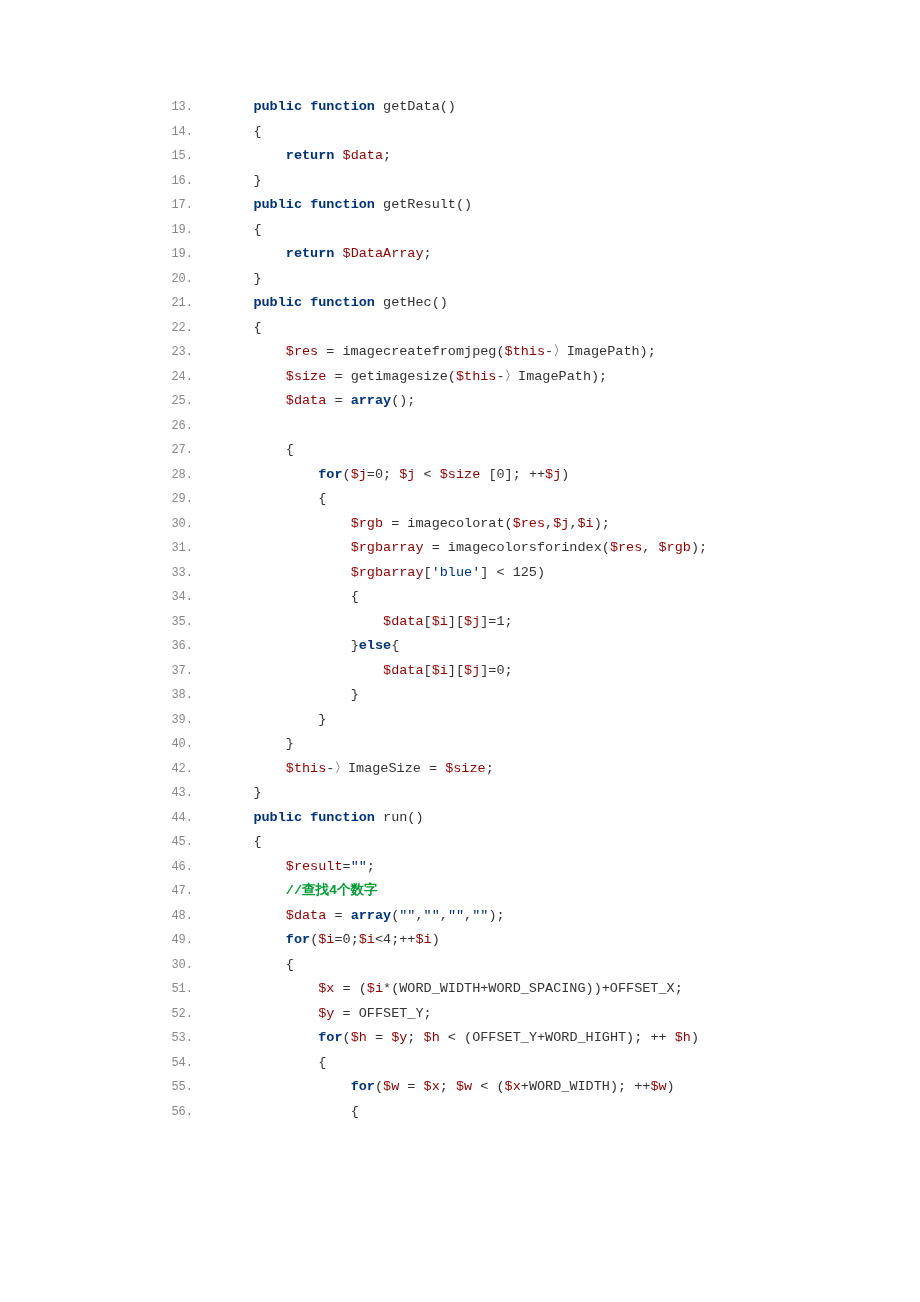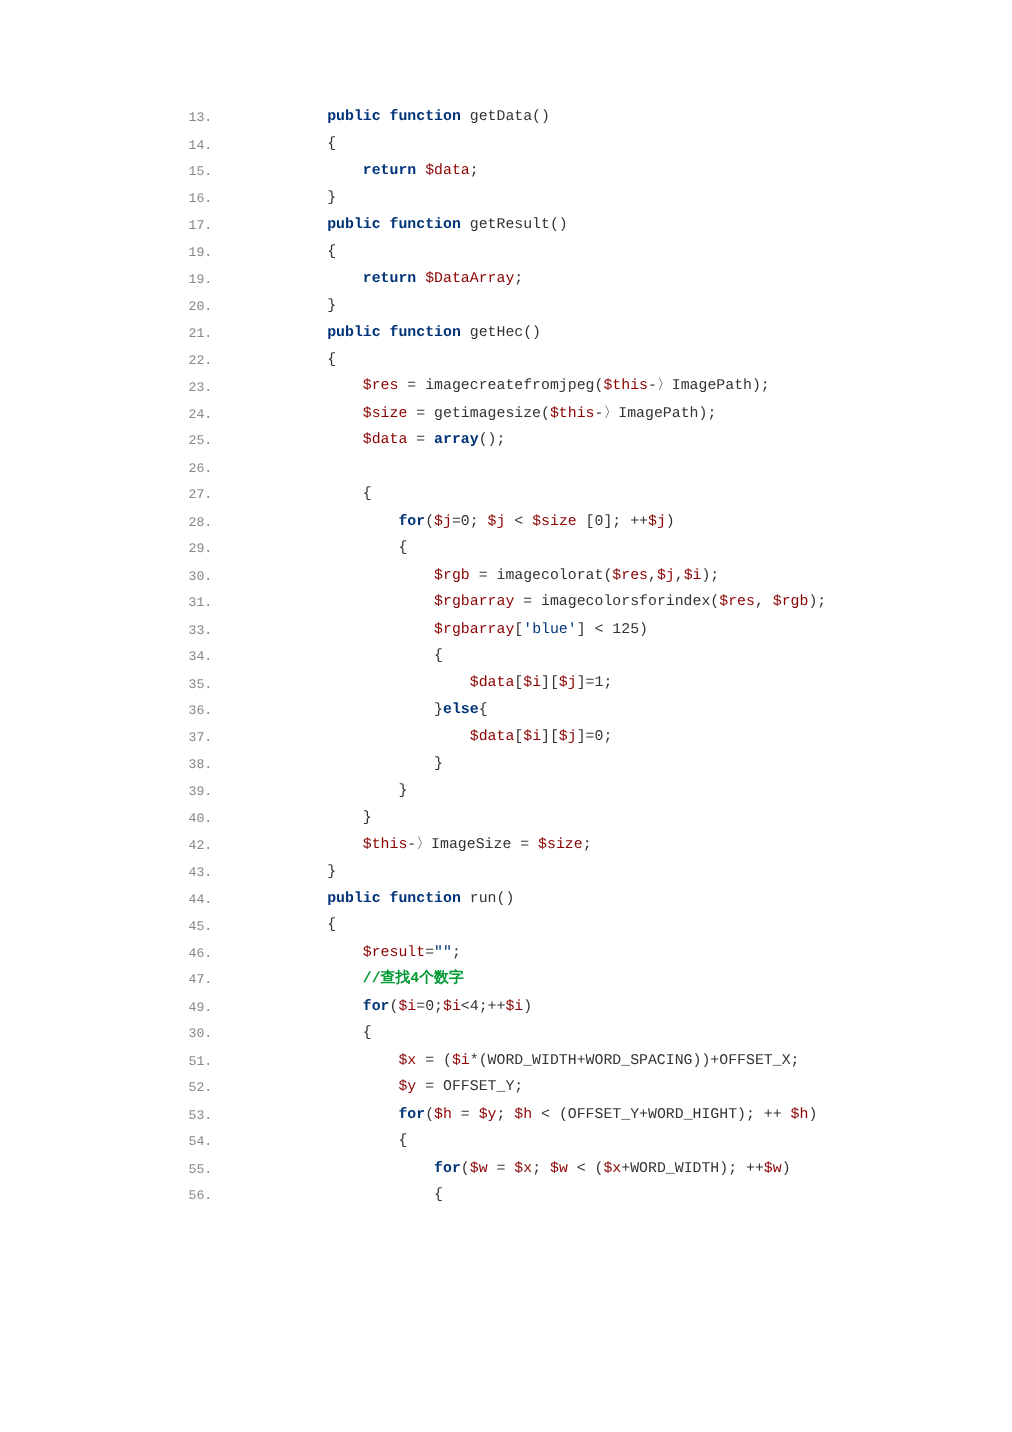--- a/index.html
+++ b/index.html
@@ -11,21 +11,20 @@
     width: 920px;
   }
   .code-container {
     padding: 95px 0 0 165px;
     line-height: 24.5px;
   }
   .line {
     display: flex;
     align-items: flex-start;
     white-space: pre;
-    gap: 44px;
   }
   .line-no {
     display: inline-block;
     width: 28px;
     text-align: right;
     color: #888;
     font-size: 12px;
     margin-right: 28px;
     font-family: Consolas, Monaco, 'Courier New', monospace;
   }
@@ -67,20 +66,21 @@
     <div class="line"><span class="line-no">37.</span><span class="code"><span>                    </span><span class="var">$data</span><span>[</span><span class="var">$i</span><span>][</span><span class="var">$j</span><span>]=0;</span></span></div>
     <div class="line"><span class="line-no">38.</span><span class="code"><span>                </span><span>}</span></span></div>
     <div class="line"><span class="line-no">39.</span><span class="code"><span>            </span><span>}</span></span></div>
     <div class="line"><span class="line-no">40.</span><span class="code"><span>        </span><span>}</span></span></div>
     <div class="line"><span class="line-no">42.</span><span class="code"><span>        </span><span class="var">$this</span><span>-〉ImageSize = </span><span class="var">$size</span><span>;</span></span></div>
     <div class="line"><span class="line-no">43.</span><span class="code"><span>    </span><span>}</span></span></div>
     <div class="line"><span class="line-no">44.</span><span class="code"><span>    </span><span class="kw">public</span><span> </span><span class="kw">function</span><span> run()</span></span></div>
     <div class="line"><span class="line-no">45.</span><span class="code"><span>    </span><span>{</span></span></div>
     <div class="line"><span class="line-no">46.</span><span class="code"><span>        </span><span class="var">$result</span><span>=</span><span class="str">""</span><span>;</span></span></div>
     <div class="line"><span class="line-no">47.</span><span class="code"><span>        </span><span class="comment">//查找4个数字</span></span></div>
+    <div class="line"><span class="line-no">48.</span><span class="code"><span>        </span><span class="var">$data</span><span> = </span><span class="kw">array</span><span>(</span><span class="str">""</span><span>,</span><span class="str">""</span><span>,</span><span class="str">""</span><span>,</span><span class="str">""</span><span>);</span></span></div>
     <div class="line"><span class="line-no">49.</span><span class="code"><span>        </span><span class="kw">for</span><span>(</span><span class="var">$i</span><span>=0;</span><span class="var">$i</span><span>&lt;4;++</span><span class="var">$i</span><span>)</span></span></div>
     <div class="line"><span class="line-no">30.</span><span class="code"><span>        </span><span>{</span></span></div>
     <div class="line"><span class="line-no">51.</span><span class="code"><span>            </span><span class="var">$x</span><span> = (</span><span class="var">$i</span><span>*(WORD_WIDTH+WORD_SPACING))+OFFSET_X;</span></span></div>
     <div class="line"><span class="line-no">52.</span><span class="code"><span>            </span><span class="var">$y</span><span> = OFFSET_Y;</span></span></div>
     <div class="line"><span class="line-no">53.</span><span class="code"><span>            </span><span class="kw">for</span><span>(</span><span class="var">$h</span><span> = </span><span class="var">$y</span><span>; </span><span class="var">$h</span><span> &lt; (OFFSET_Y+WORD_HIGHT); ++ </span><span class="var">$h</span><span>)</span></span></div>
     <div class="line"><span class="line-no">54.</span><span class="code"><span>            </span><span>{</span></span></div>
     <div class="line"><span class="line-no">55.</span><span class="code"><span>                </span><span class="kw">for</span><span>(</span><span class="var">$w</span><span> = </span><span class="var">$x</span><span>; </span><span class="var">$w</span><span> &lt; (</span><span class="var">$x</span><span>+WORD_WIDTH); ++</span><span class="var">$w</span><span>)</span></span></div>
     <div class="line"><span class="line-no">56.</span><span class="code"><span>                </span><span>{</span></span></div>
   </div>
 

